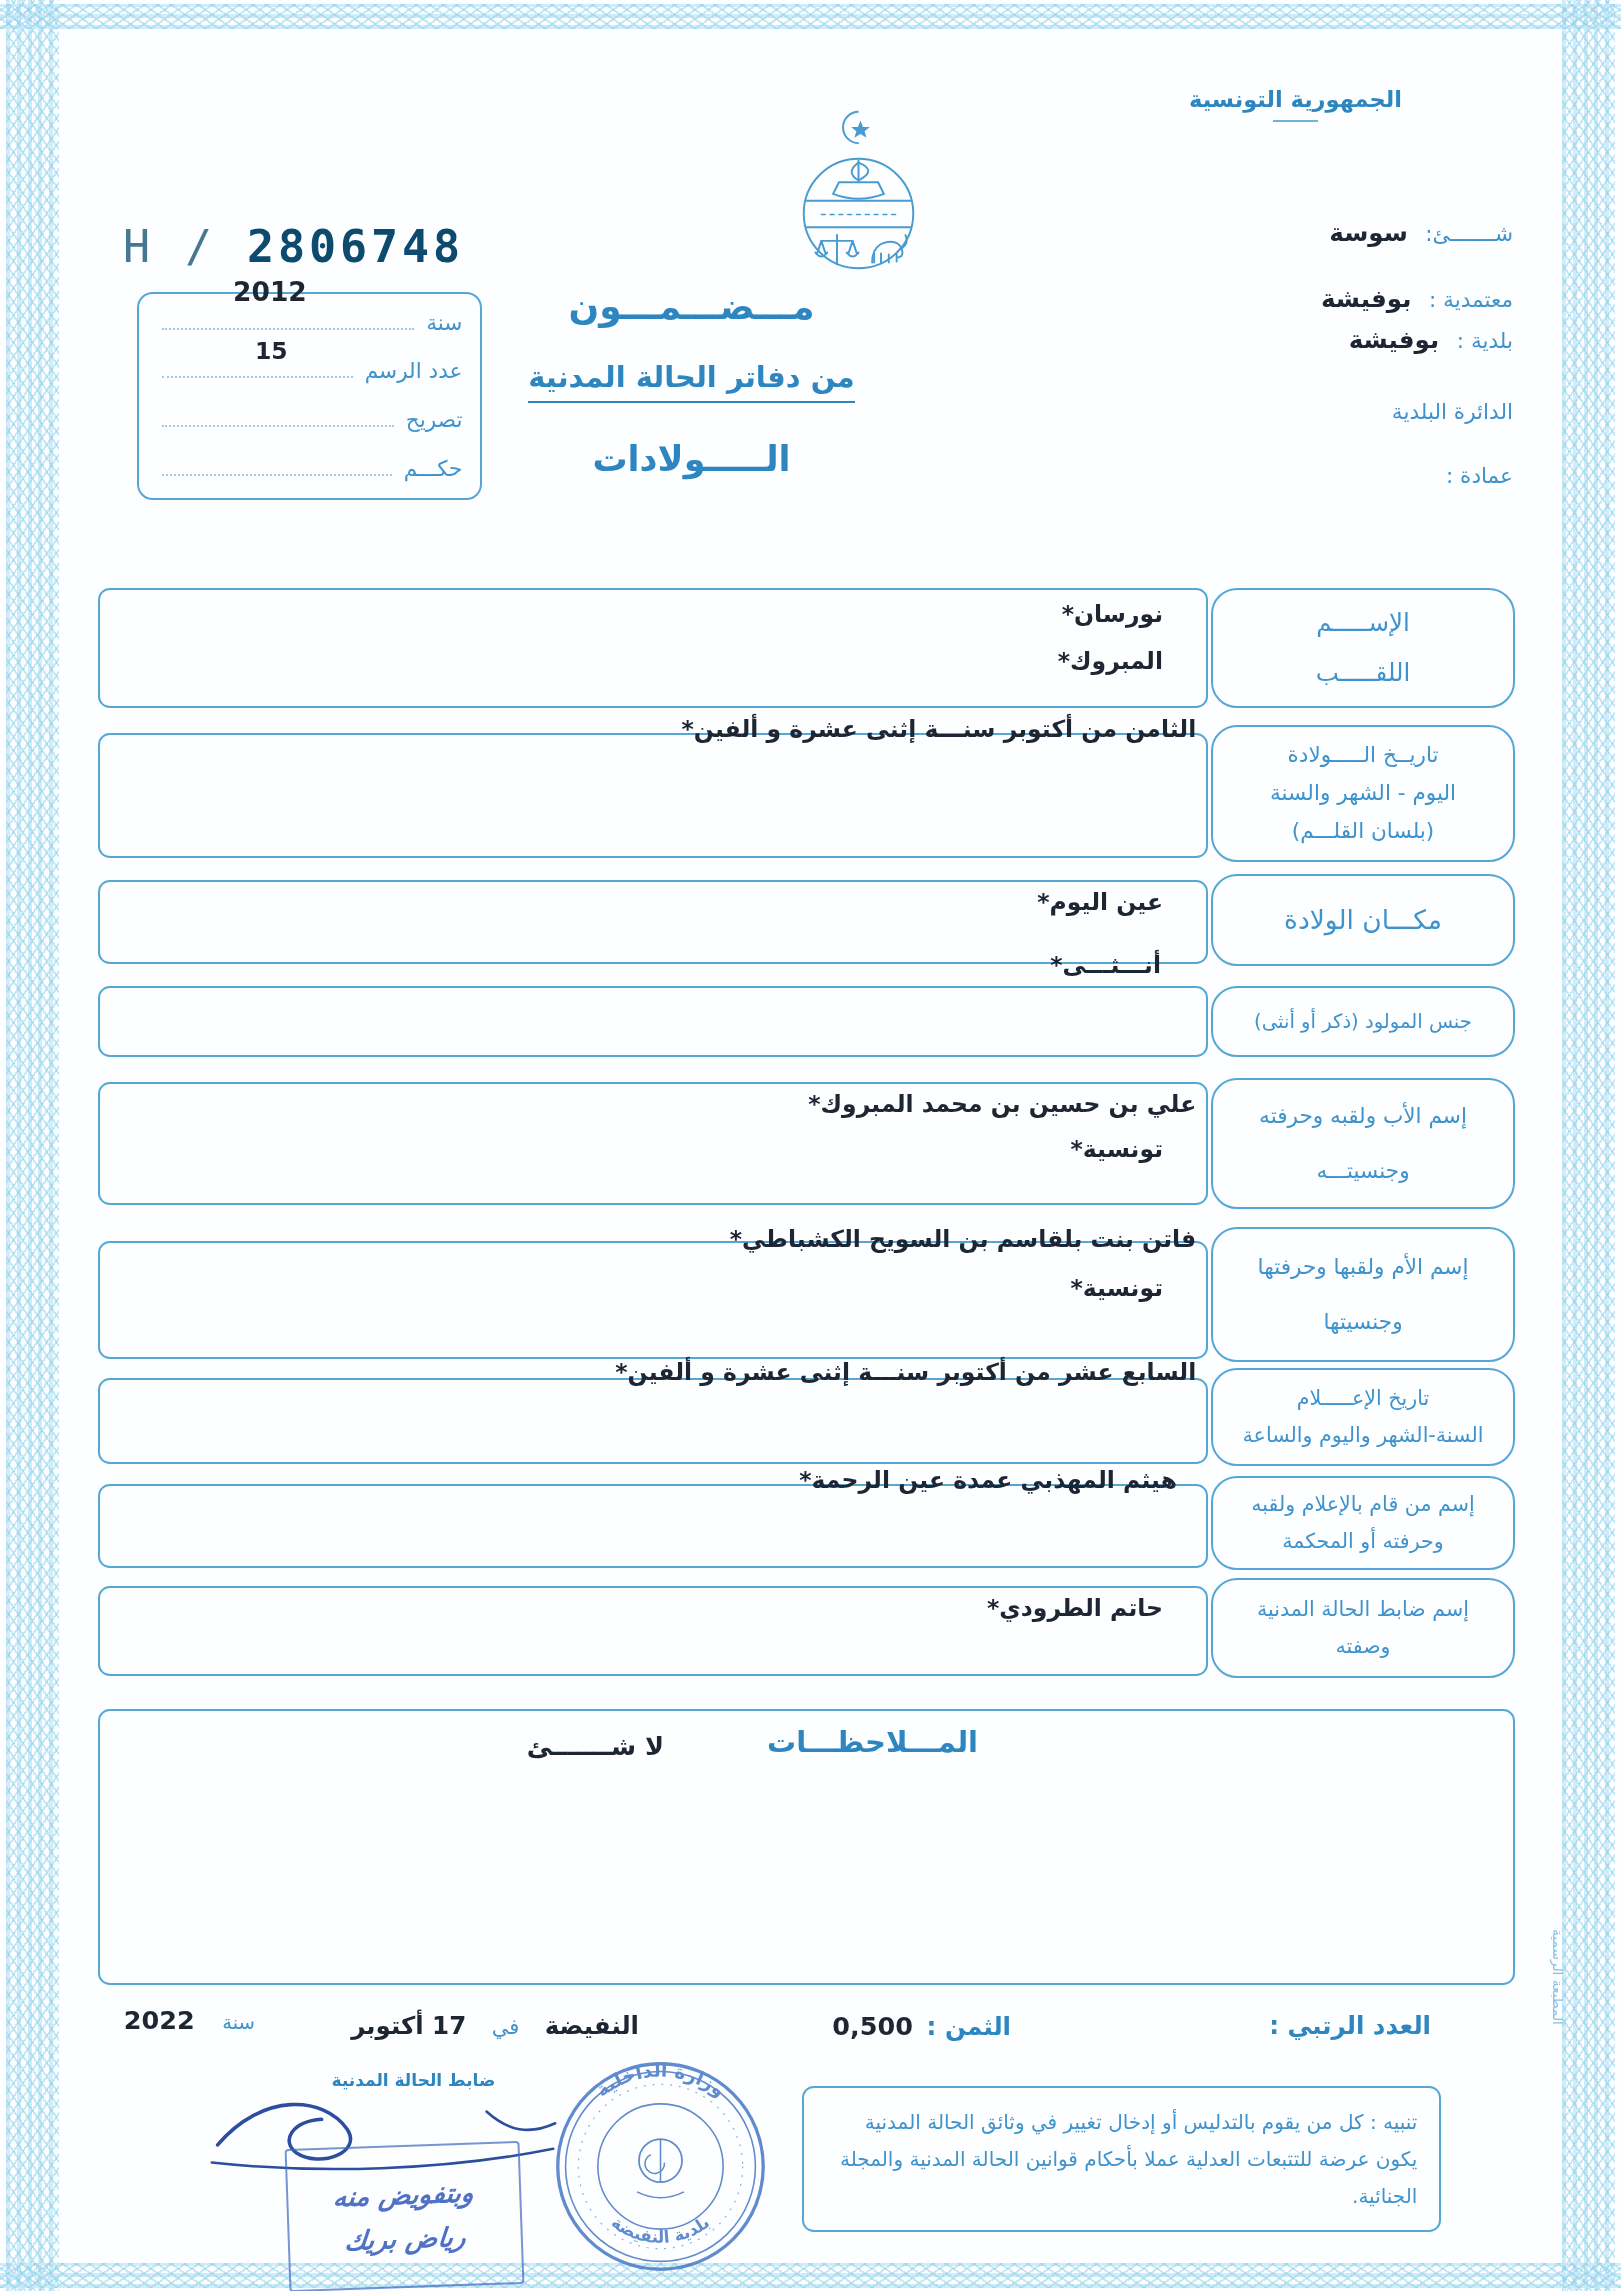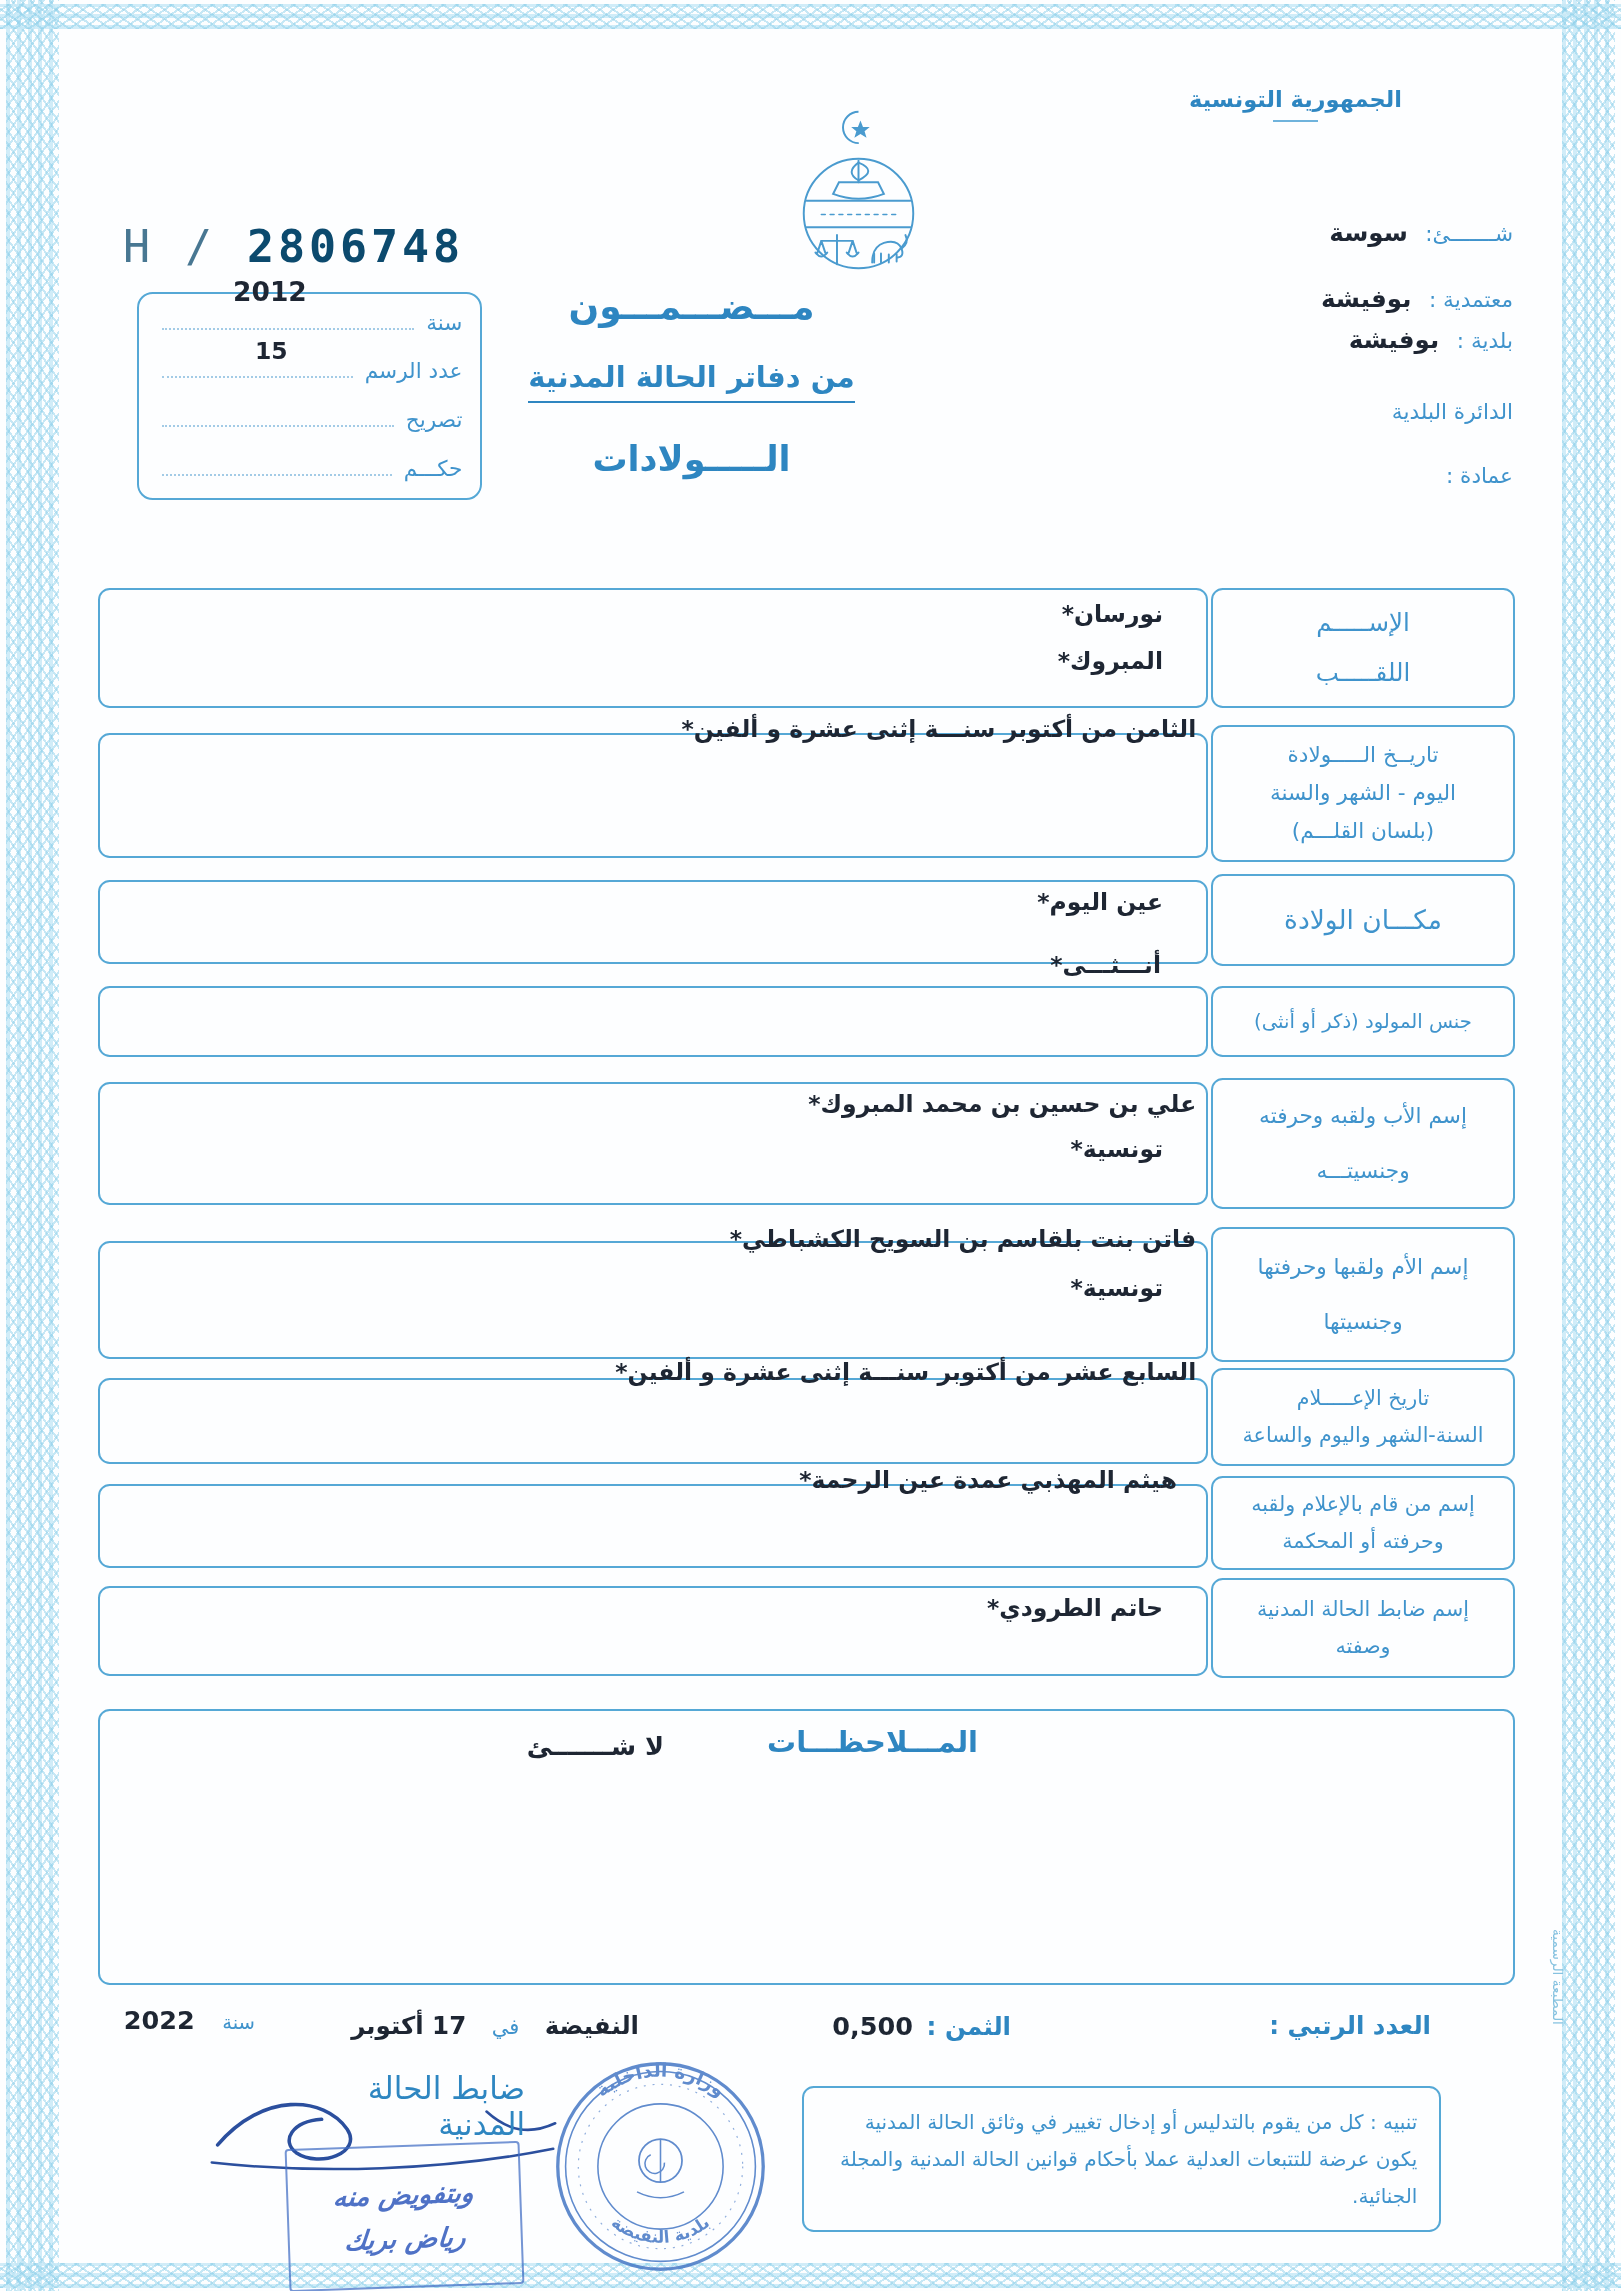--- a/index.html
+++ b/index.html
@@ -60,21 +60,21 @@
   .title-block { position:absolute; left:525px; top:286px; width:333px; text-align:center;
                  color:var(--title); font-weight:bold; z-index:2; }
   .t1 { font-size:36px; margin-bottom:33px; }
   .t2 { font-size:29px; margin-bottom:45px; }
   .t2 span { border-bottom:2px solid var(--title); padding-bottom:6.9px; }
   .t3 { font-size:35px; }
 
   
   .box { position:absolute; border:2px solid var(--box); border-radius:11.8px; background:transparent; z-index:2; }
   .label-box { right:106px; width:304px; display:flex; flex-direction:column; justify-content:center;
-               align-items:center; gap:7.8px; text-align:right; padding:7.8px 9.8px; }
+               align-items:center; gap:7.8px; text-align:right; padding:7.8px 9.8px;border-radius:26px; }
   .label-box.spread { justify-content:space-between; padding:15.7px 9.8px; }
   .label-box.gappy { gap:25.5px; }
   .value-box { left:98px; width:1110px; }
 
   
   .notes-box { left:98px; top:1709px; width:1417px; height:276px; }
   .notes-title { position:absolute; top:13.7px; right:535px; color:var(--title); font-size:29px; font-weight:bold; }
   .notes-value { position:absolute; top:19.6px; right:849px; color:var(--value); font-size:25.5px; font-weight:bold; }
 
   
@@ -82,22 +82,22 @@
   .price { position:absolute; right:610px; top:2011px; display:flex; gap:13.7px; align-items:baseline; z-index:2; }
   .price .p-lbl { color:var(--title); font-size:24.5px; font-weight:bold; }
   .price .p-val { position:static; font-size:25.5px; direction:ltr; }
   .place-date { position:absolute; right:982px; top:2011px; display:flex; gap:25.5px; align-items:baseline; z-index:2; }
   .place-date .in { color:var(--ink); font-size:21px; font-weight:normal; }
   .place-date .pd-val { position:static; font-size:24.5px; }
   .year-line { position:absolute; right:1366px; top:2005px; display:flex; gap:27.4px; align-items:baseline; z-index:2; }
   .year-line .y-lbl { color:var(--ink); font-size:19.6px; }
   .year-line .y-val { position:static; font-size:25.5px; direction:ltr; }
 
-  .officer-title { position:absolute; left:302px; top:2070px; width:223px; 
-                   color:var(--title); font-size:31px; font-weight:normal; z-index:4; }
+  .officer-title { position:absolute; left:302px; top:2070px; width:223px; text-align:center;
+                   color:var(--title); font-size:17px; font-weight:bold; z-index:4; }
   .signature { position:absolute; left:200px; top:2084px; width:365px; height:106px; z-index:3; }
   .rect-stamp { position:absolute; left:287px; top:2145px; width:235px; height:143px; z-index:5;
                 border:2.9px solid rgba(64,108,196,.72); border-radius:3.9px; transform:rotate(-2deg);
                 display:flex; flex-direction:column; justify-content:center; align-items:center; gap:13.7px; }
   .hand { color:var(--hand); font-size:26.5px; font-weight:bold; font-style:italic; transform:skewX(-7deg); opacity:.9; }
   .round-stamp { position:absolute; left:547px; top:2045px; width:227px; height:241px; z-index:5; opacity:.88; }
 
   .warning-box { position:absolute; right:180px; top:2086px; width:639px; min-height:125px; z-index:4;
                  border:2px solid var(--box); border-radius:11.8px; padding:15.7px 21.6px;
                  color:var(--ink); font-size:20px; line-height:1.85; text-align:right; background:rgba(253,254,255,.6); }

